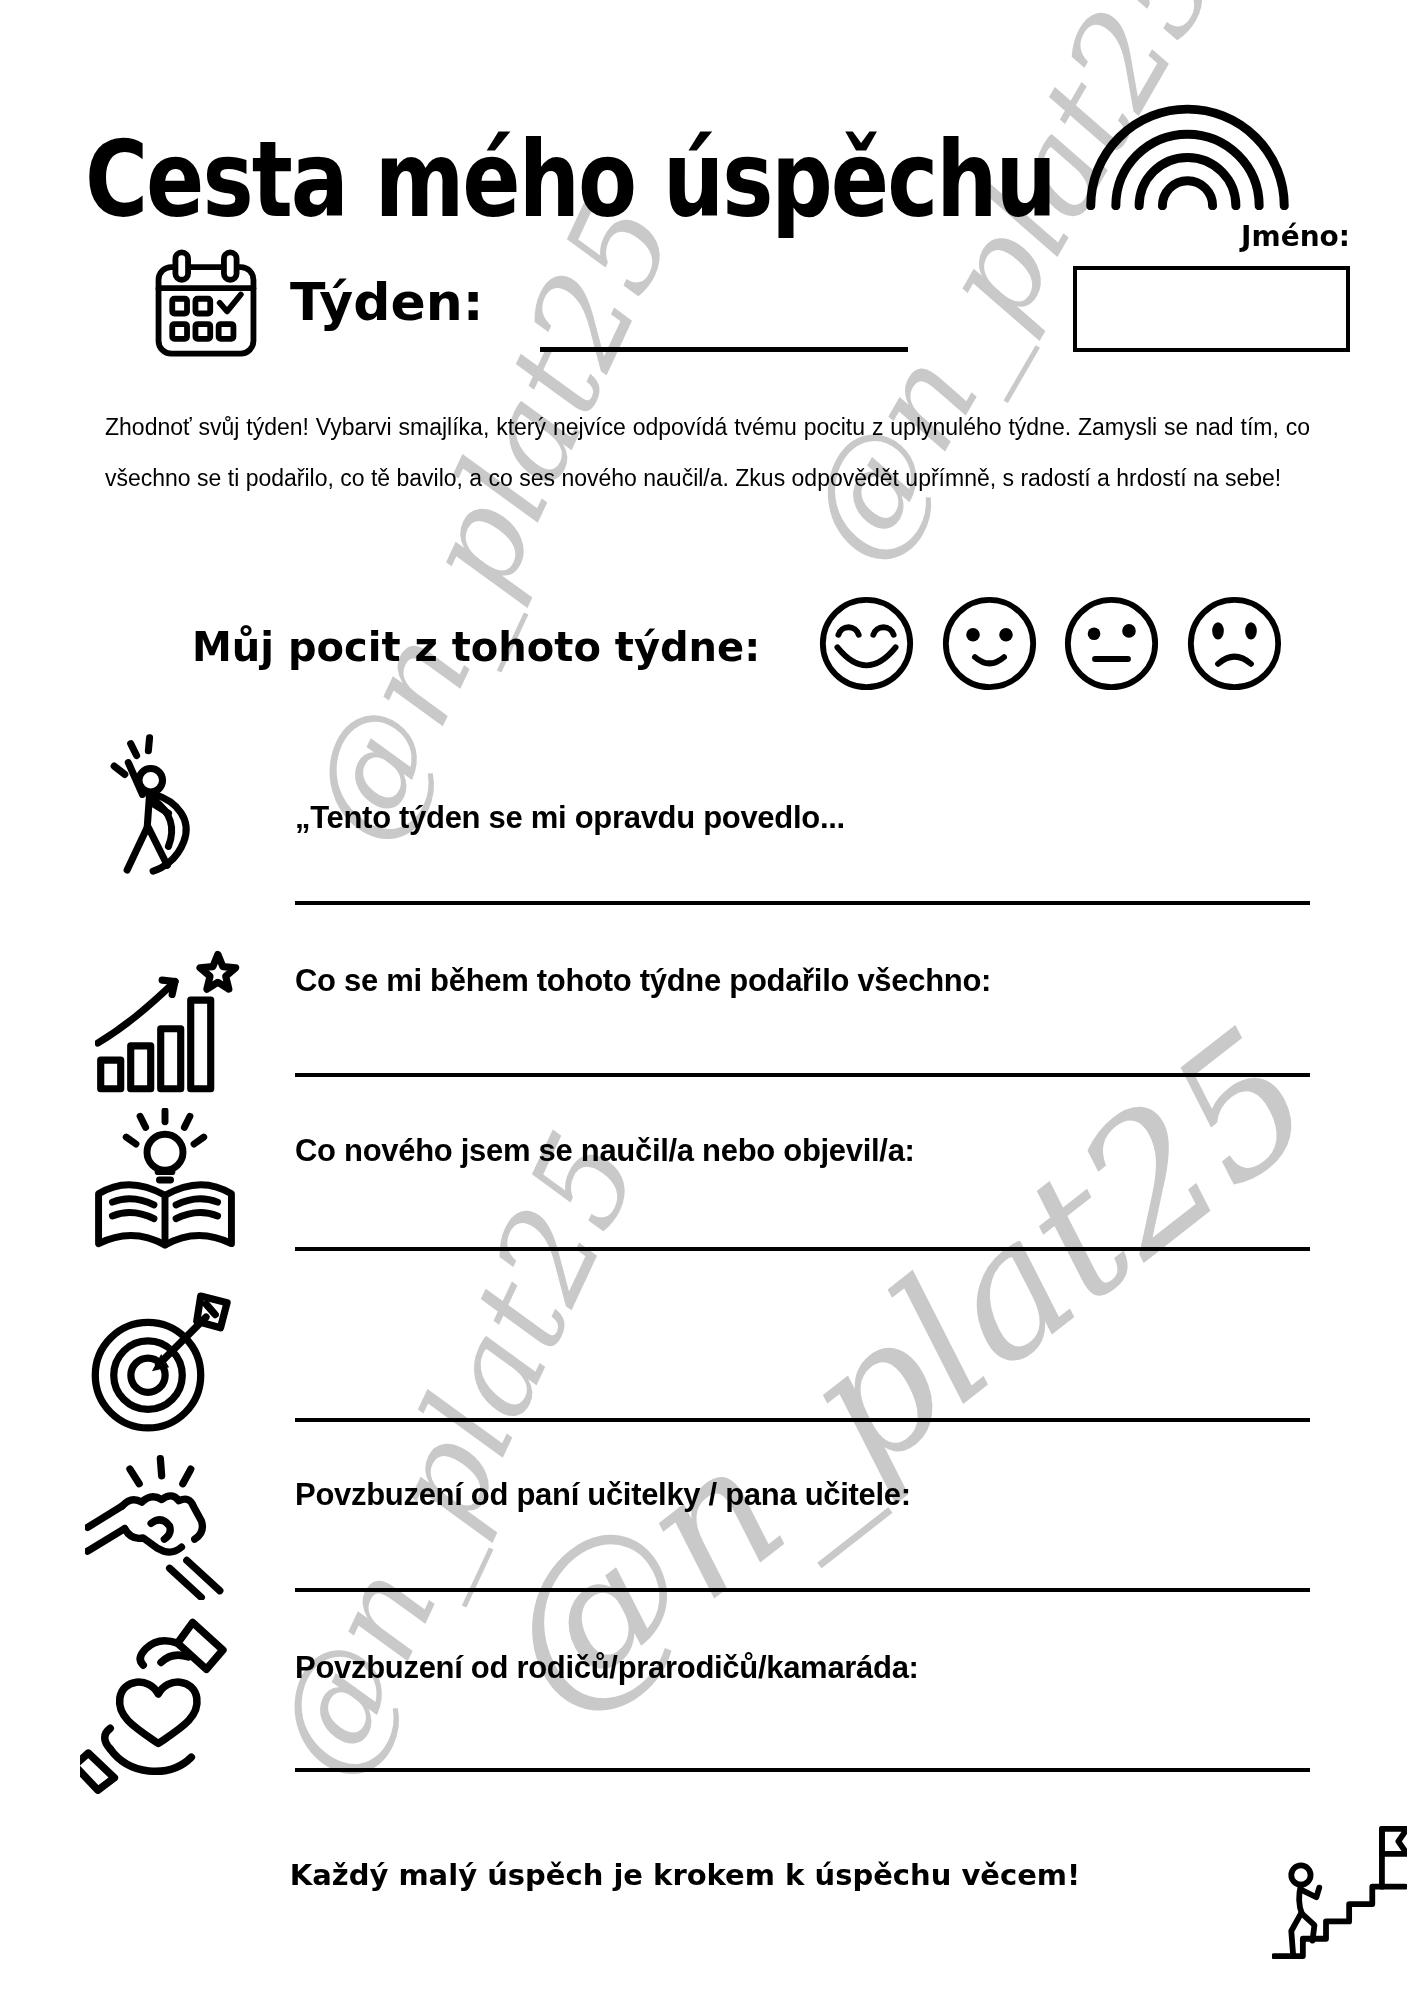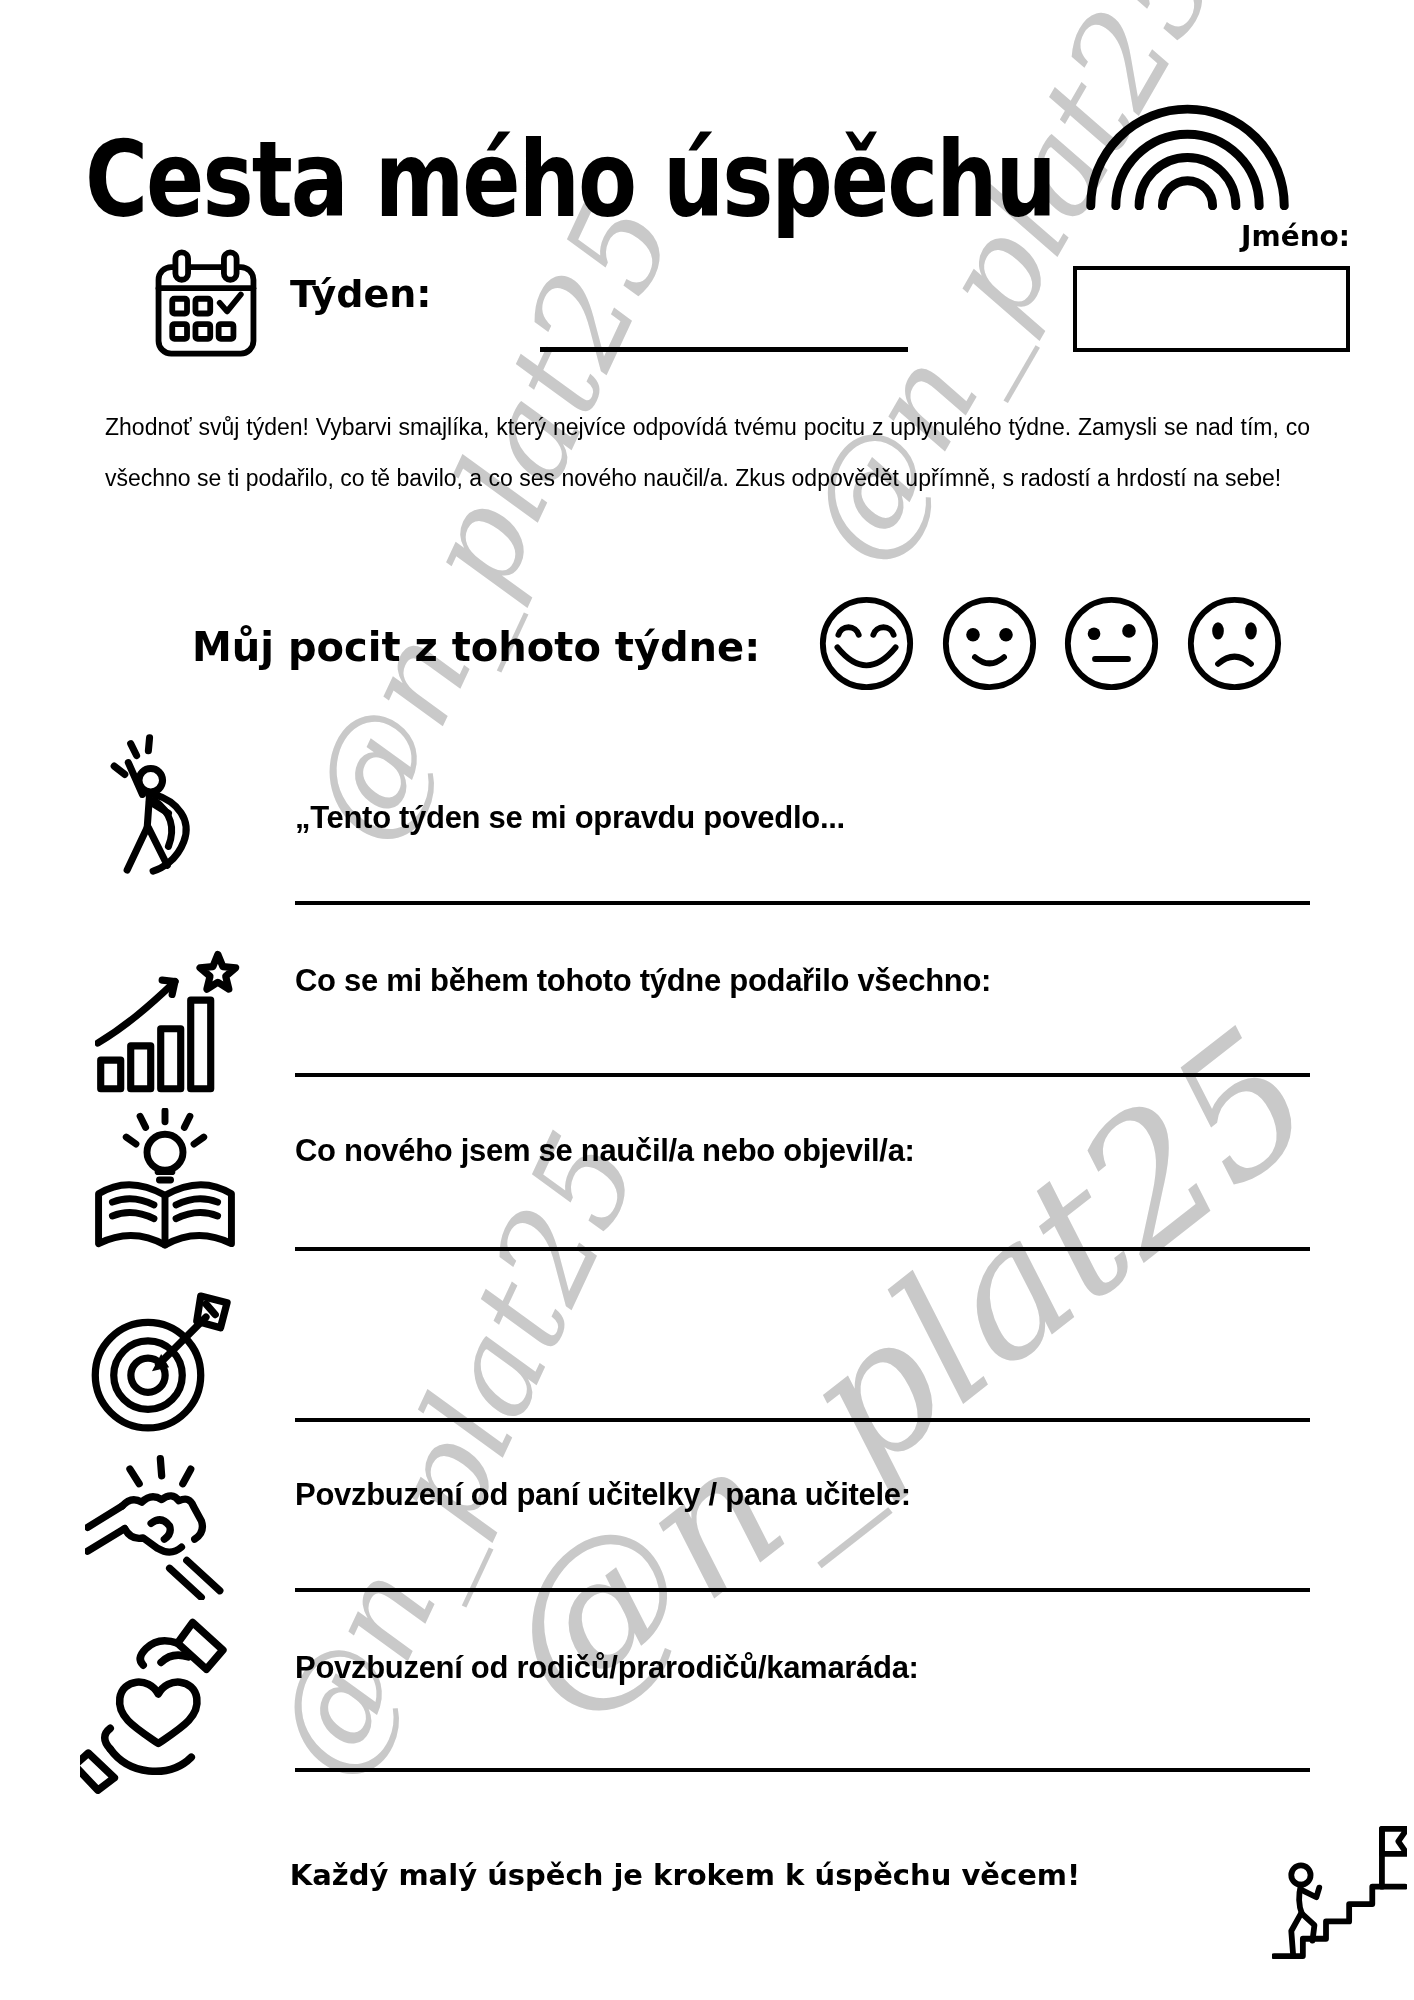--- a/index.html
+++ b/index.html
@@ -22,21 +22,21 @@
   
   .title{
     left:85px;top:118px;font-size:86px;font-weight:800;letter-spacing:-2px;
     transform:scaleY(1.22);transform-origin:top left;white-space:nowrap;
   }
   .rainbow{left:1080px;top:62px;}
   .jmeno-label{left:1073px;top:220px;width:277px;text-align:right;
     font-size:28px;font-weight:800;}
   .jmeno-box{left:1073px;top:266px;width:269px;height:78px;border:4px solid #000;background:transparent;}
   .calendar{left:148px;top:248px;}
-  .tyden-label{left:290px;top:272px;font-size:38px;font-weight:800;white-space:nowrap;}
+  .tyden-label{left:290px;top:272px;font-size:52px;font-weight:800;white-space:nowrap;}
   .tyden-line{left:540px;top:297px;width:368px;height:50px;border-bottom:5px solid #000;}
   .intro{
     left:105px;top:402px;width:1205px;font-family:"Liberation Sans",sans-serif;
     font-size:23px;font-weight:400;line-height:51px;text-align:justify;
   }
   .mood-label{left:192px;top:624px;font-size:40px;font-weight:800;white-space:nowrap;text-align:right;}
   .smiley{width:97px;height:97px;top:595px;}
   
   .sec-heading{
     font-family:"Liberation Sans",sans-serif;font-size:31px;font-weight:700;

